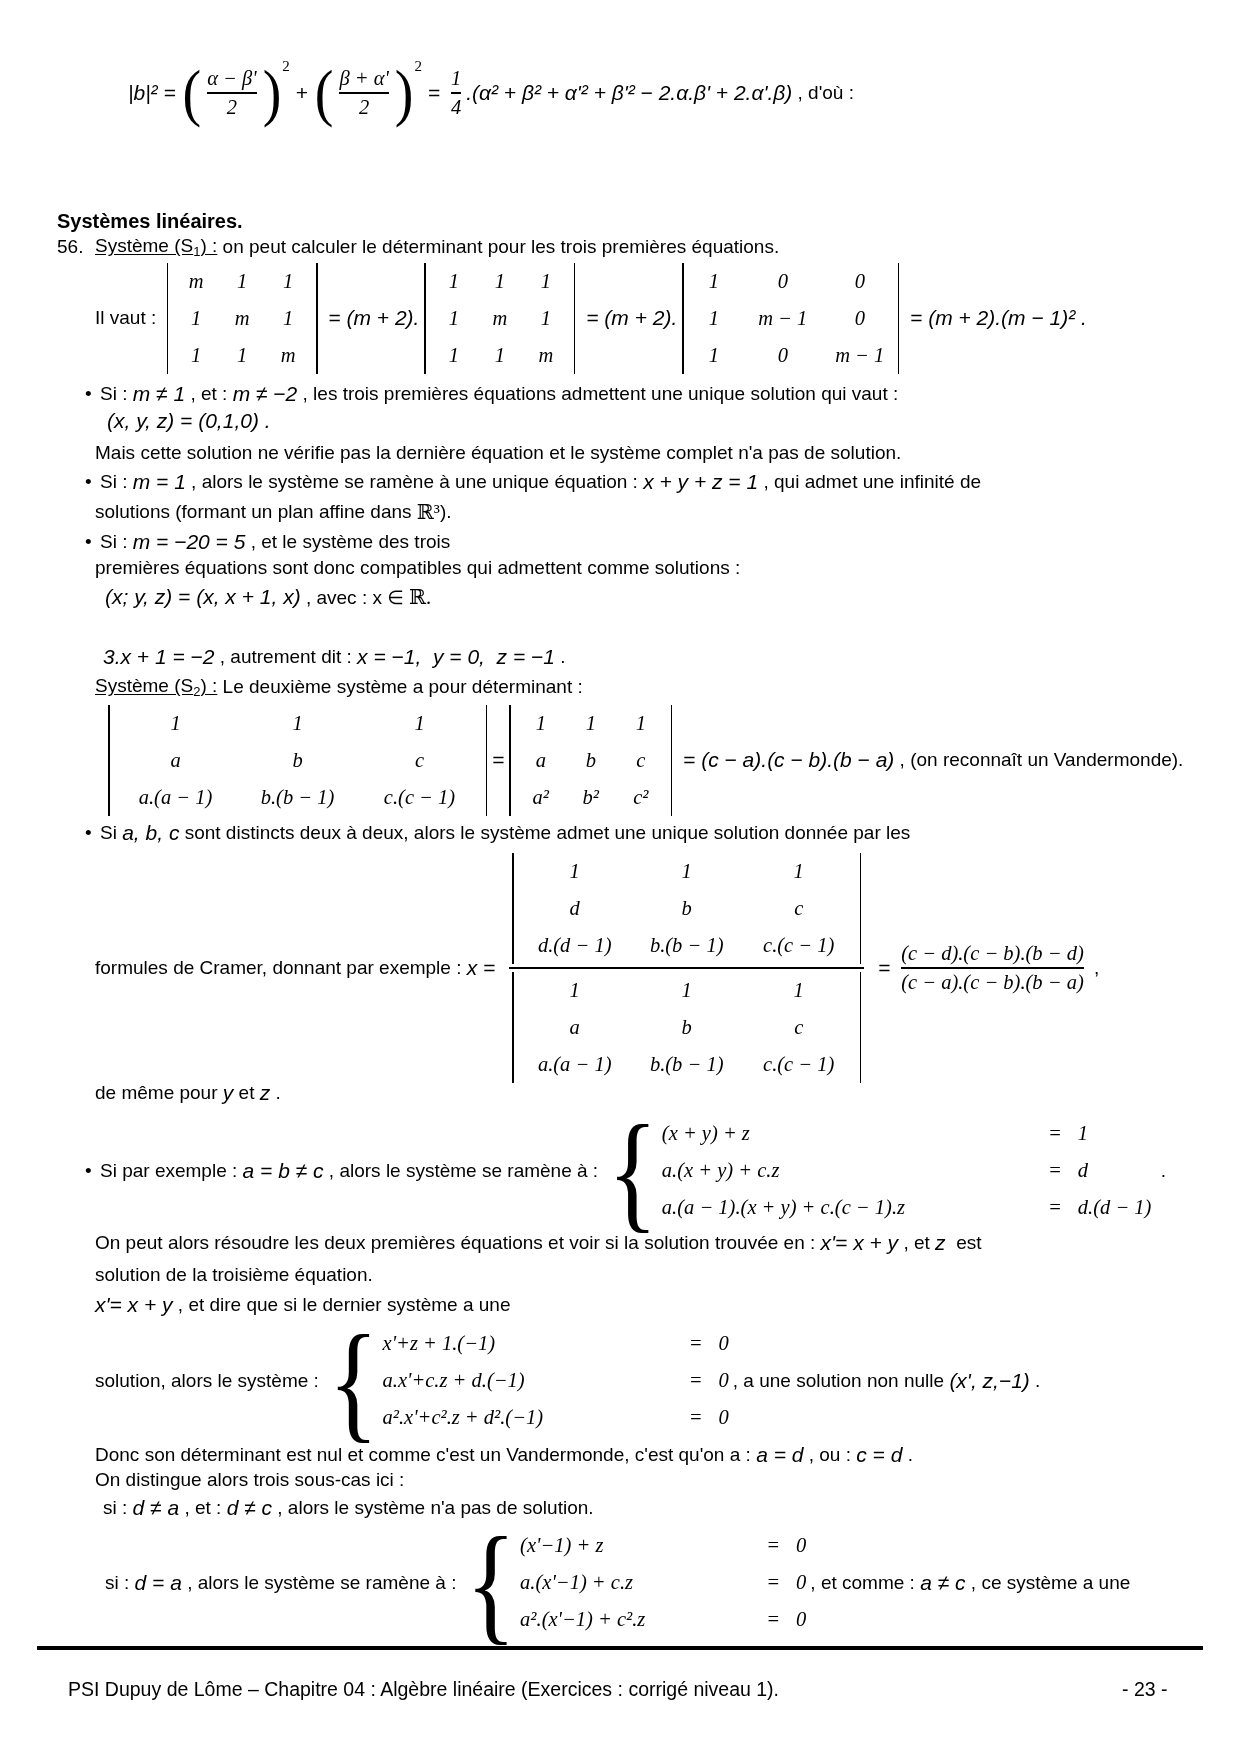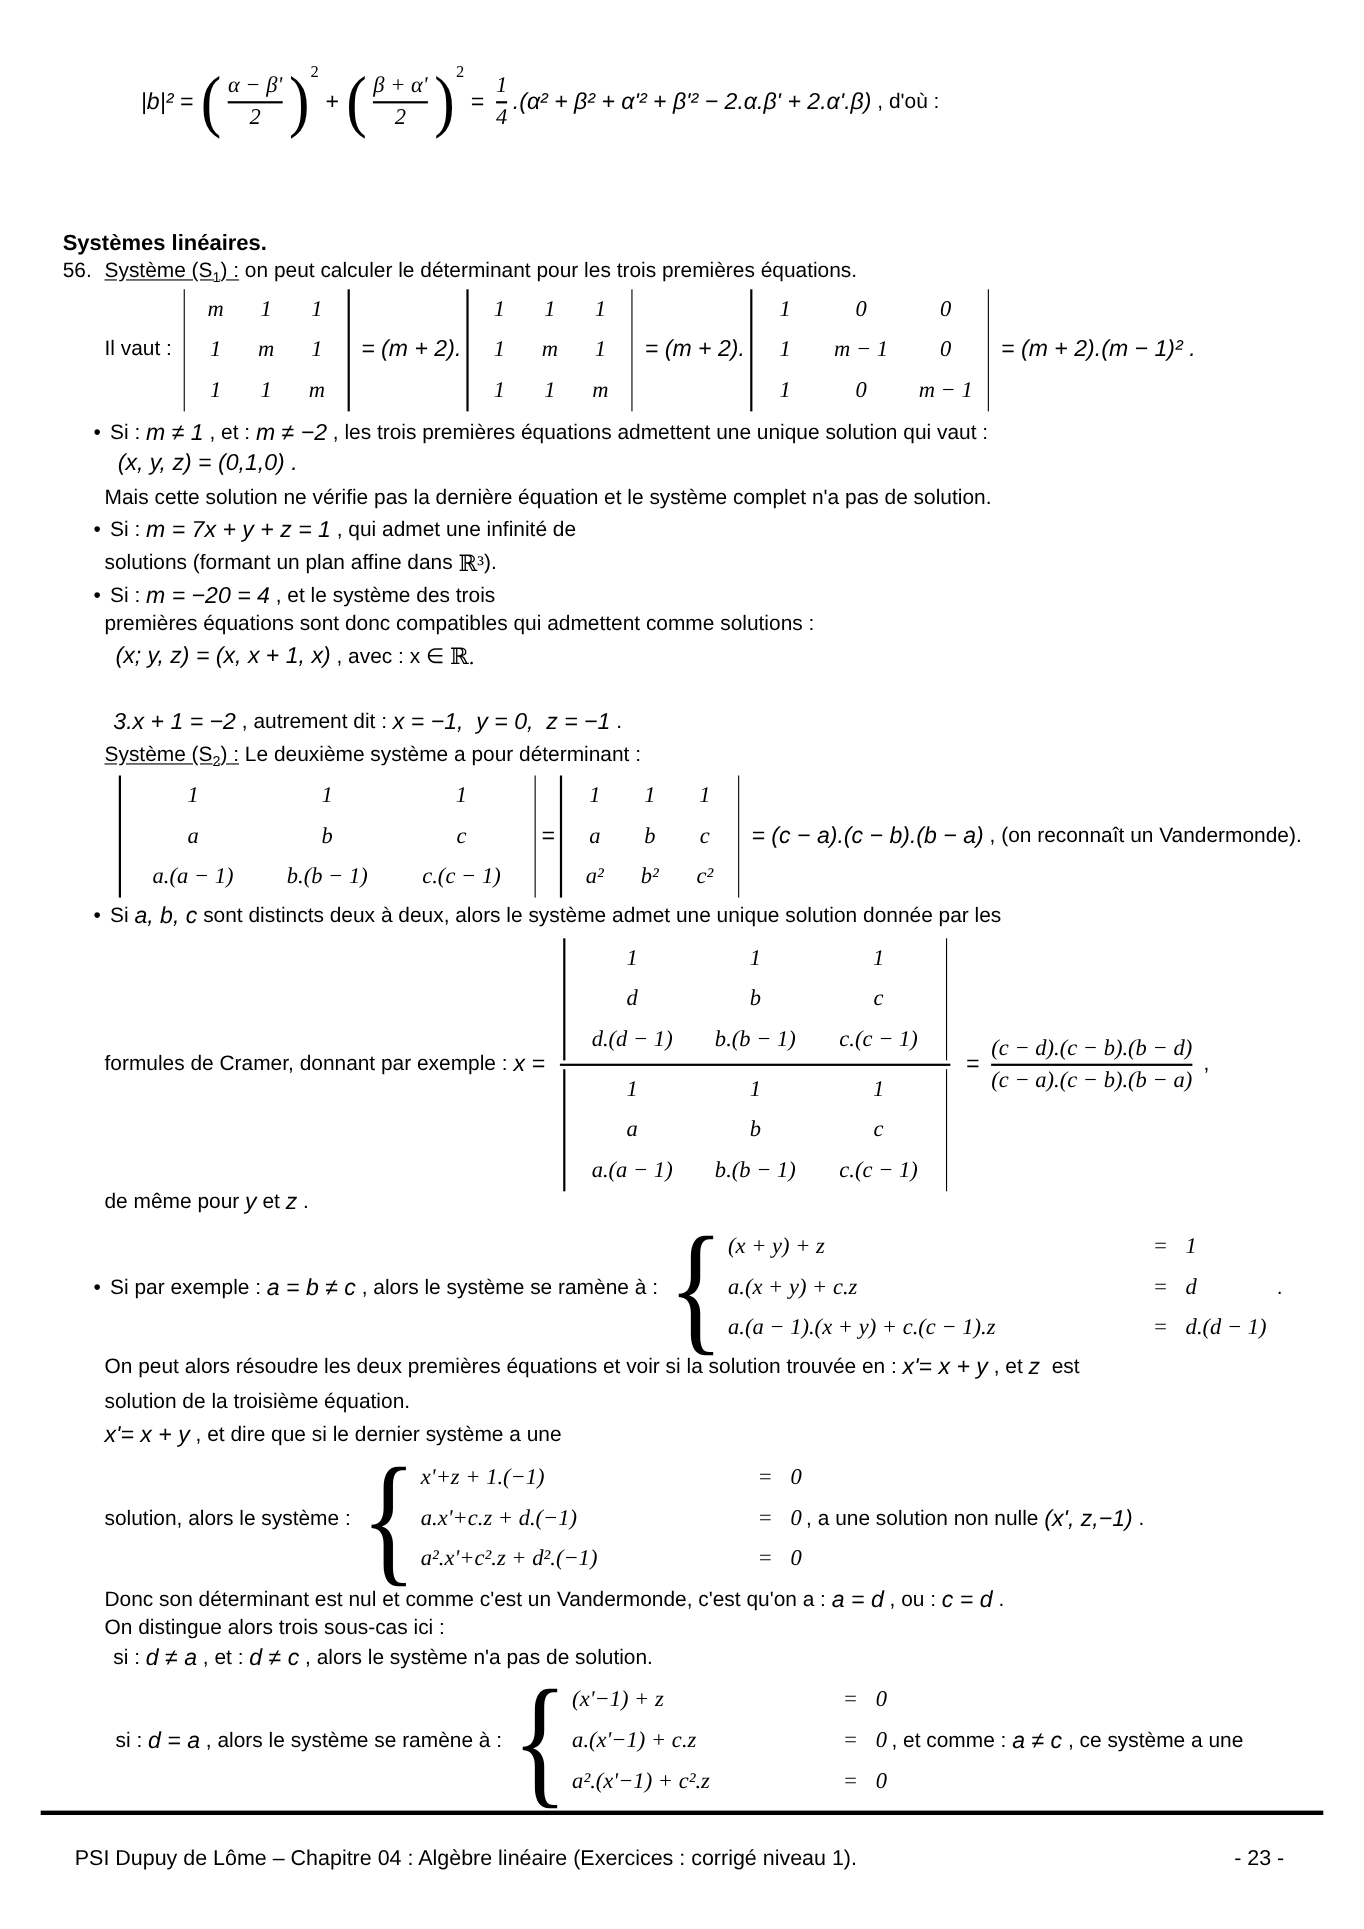--- a/index.html
+++ b/index.html
@@ -115,36 +115,37 @@
     <span class="m">(x, y, z) = (0,1,0) .</span>
   </div>
 
   <div class="ln" style="top:440px;left:95px">
     <span class="t">Mais cette solution ne vérifie pas la dernière équation et le système complet n'a pas de solution.</span>
   </div>
 
   <div class="ln" style="top:469px;left:85px">
     <span class="t bu">•</span>
     <span class="t">Si : </span>
-    <span class="m">m = 7</span>
+    <span class="m">m = 1</span>
+    <span class="t"> , alors le système se ramène à une unique équation : </span>
     <span class="m">x + y + z = 1</span>
     <span class="t"> , qui admet une infinité de</span>
   </div>
 
   <div class="ln" style="top:499px;left:95px">
     <span class="t">solutions (formant un plan affine dans </span>
     <span class="mu">ℝ³</span>
     <span class="t">).</span>
   </div>
 
   <div class="ln" style="top:529px;left:85px">
     <span class="t bu">•</span>
     <span class="t">Si : </span>
     <span class="m">m = −2</span>
-    <span class="m">0 = 4</span>
+    <span class="m">0 = 5</span>
     <span class="t"> , et le système des trois</span>
   </div>
 
   <div class="ln" style="top:555px;left:95px">
     <span class="t">premières équations sont donc compatibles qui admettent comme solutions :</span>
   </div>
 
   <div class="ln" style="top:584px;left:105px">
     <span class="m">(x; y, z) = (x, x + 1, x)</span>
     <span class="t"> , avec : x ∈ </span>

